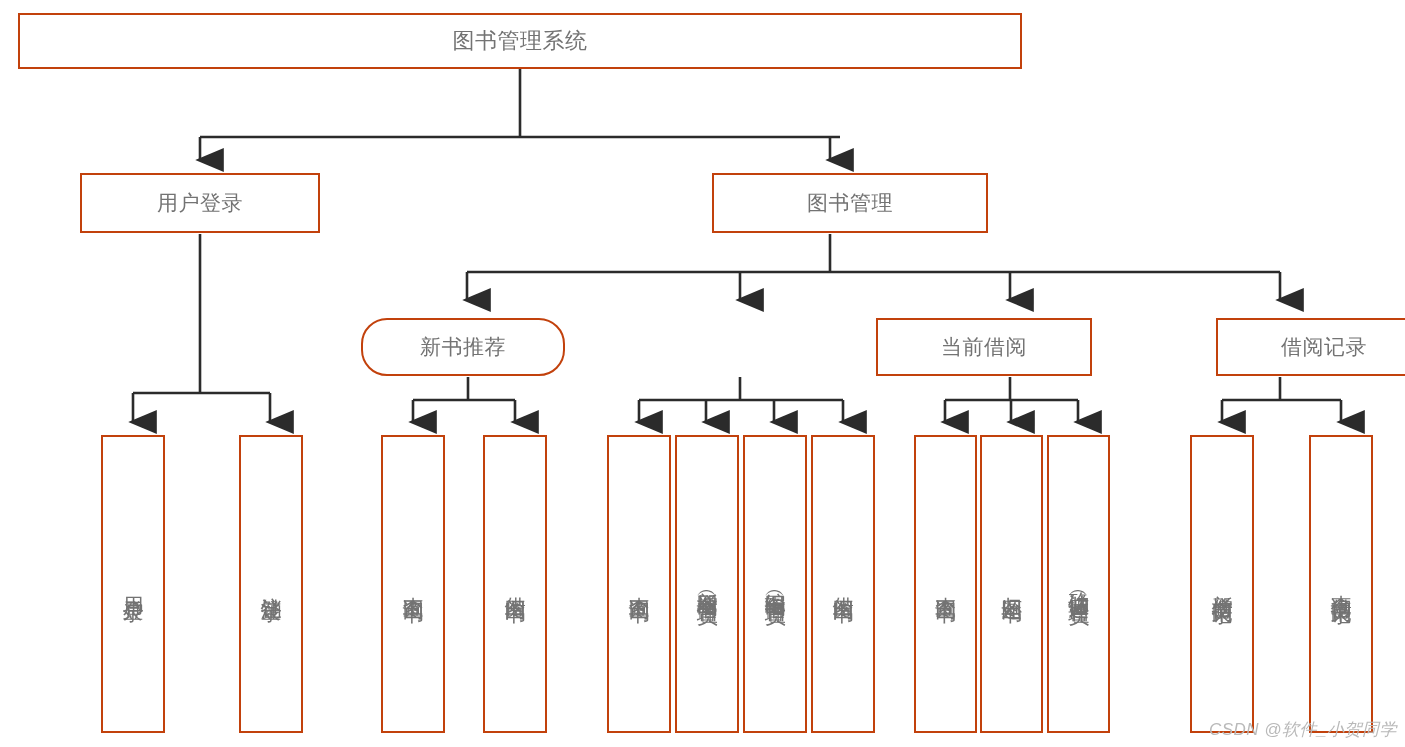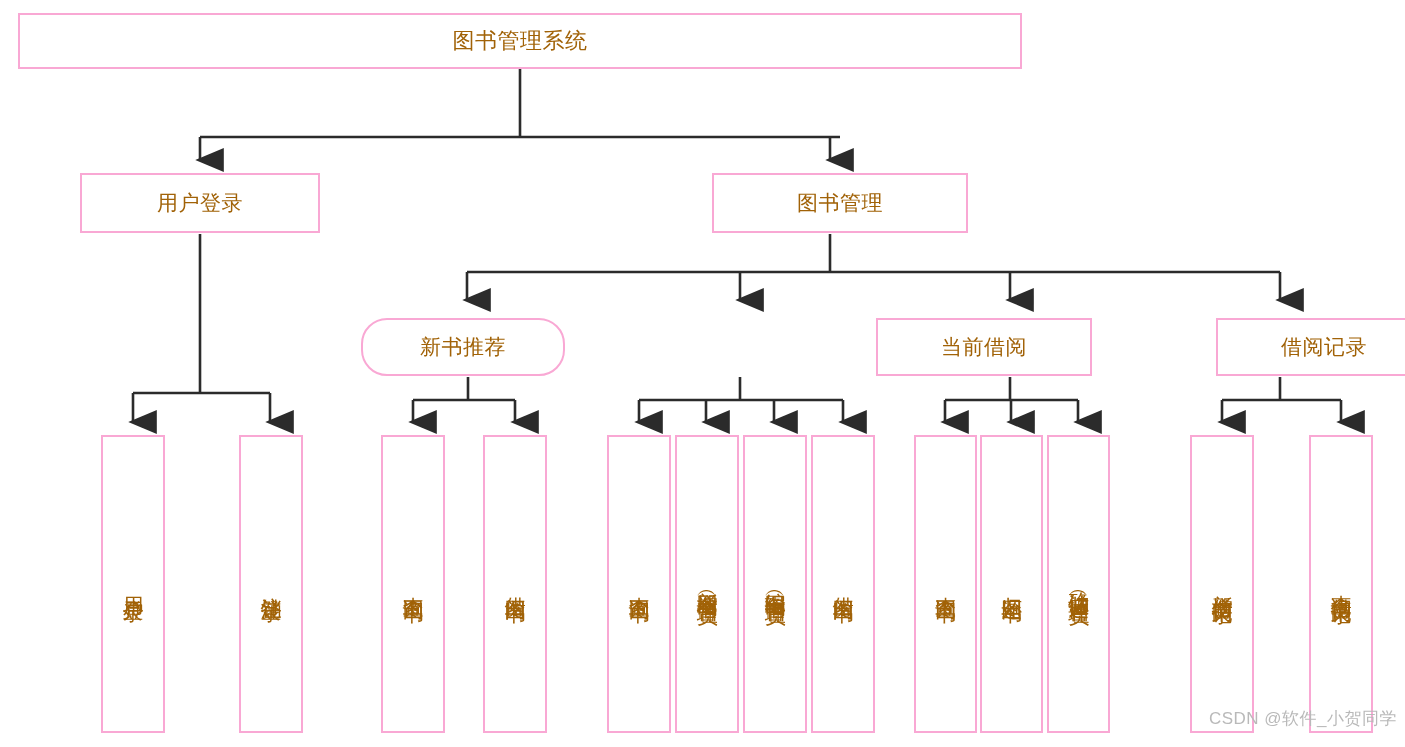--- a/index.html
+++ b/index.html
@@ -20,25 +20,25 @@
     left: 0;
     top: 0;
     width: 1405px;
     height: 747px;
     pointer-events: none;
   }
   .node {
     position: absolute;
     box-sizing: border-box;
     background: #ffffff;
-    border: 2px solid #f9a8d4;
+    border: 2px solid #c2410c;
     display: flex;
     align-items: center;
     justify-content: center;
-    color: #a16207;
+    color: #737373;
   }
   .node-h {
     font-size: 21px;
     line-height: 1.2;
     letter-spacing: 0.5px;
     white-space: nowrap;
   }
   .node-v {
     writing-mode: vertical-rl;
     text-orientation: upright;
@@ -49,25 +49,26 @@
     justify-content: center;
     padding: 6px 0;
     text-align: center;
   }
   .node-root {
     font-size: 22px;
   }
   .watermark {
     position: absolute;
     right: 8px;
-    bottom: 17px;
+    bottom: 6px;
     font-size: 17px;
     color: #b9b9b9;
     white-space: nowrap;
     letter-spacing: 0.5px;
+    font-style: italic;
   }
 </style>
 </head>
 <body>
 
 <div id="canvas">
 
   <svg class="connectors" viewBox="0 0 1405 747" xmlns="http://www.w3.org/2000/svg">
     <defs>
       <marker id="arrow" viewBox="0 0 12 12" refX="6" refY="10" markerWidth="11" markerHeight="11" orient="auto-start-reverse">
@@ -118,21 +119,21 @@
     </g>
   </svg>
 
   <div class="node node-h node-root" style="left:18px; top:13px; width:1004px; height:56px;">
     <span>图书管理系统</span>
   </div>
 
   <div class="node node-h" style="left:80px; top:173px; width:240px; height:60px;">
     <span>用户登录</span>
   </div>
-  <div class="node node-h" style="left:712px; top:173px; width:256px; height:60px;">
+  <div class="node node-h" style="left:712px; top:173px; width:276px; height:60px;">
     <span>图书管理</span>
   </div>
 
   <div class="node node-h" style="left:361px; top:318px; width:204px; height:58px;border-radius:26px;">
     <span>新书推荐</span>
   </div>
   <div class="node node-h" style="left:876px; top:318px; width:216px; height:58px;">
     <span>当前借阅</span>
   </div>
   <div class="node node-h" style="left:1172px; top:318px; width:216px; height:58px;margin-left:44px;">

